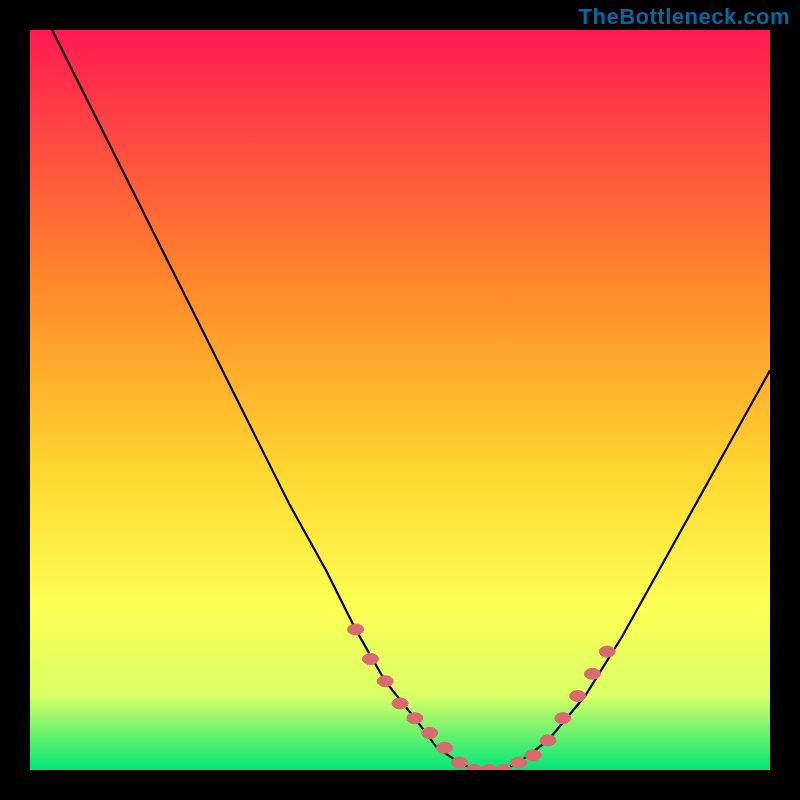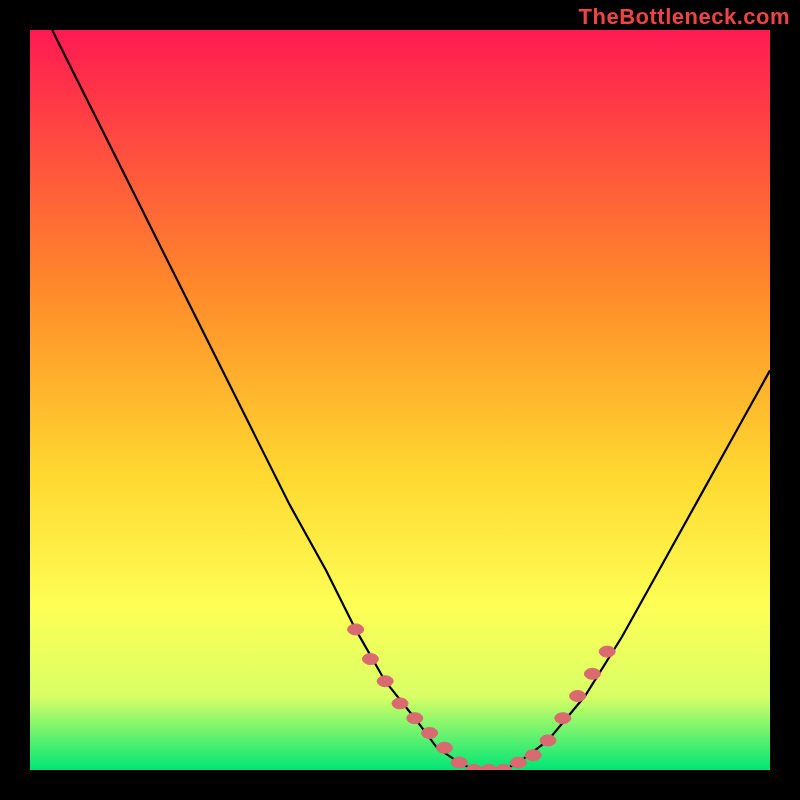--- a/index.html
+++ b/index.html
@@ -14,21 +14,21 @@
   .frame {
     position: relative;
     width: 800px;
     height: 800px;
     background: #000;
   }
   .watermark {
     position: absolute;
     top: 4px;
     right: 10px;
-    color: #ef4444;
+    color: #0369a1;
     font-size: 22px;
     font-weight: bold;
     letter-spacing: 0.5px;
     z-index: 10;
     user-select: none;
   }
   .plot-wrap {
     position: absolute;
     left: 30px;
     top: 30px;

